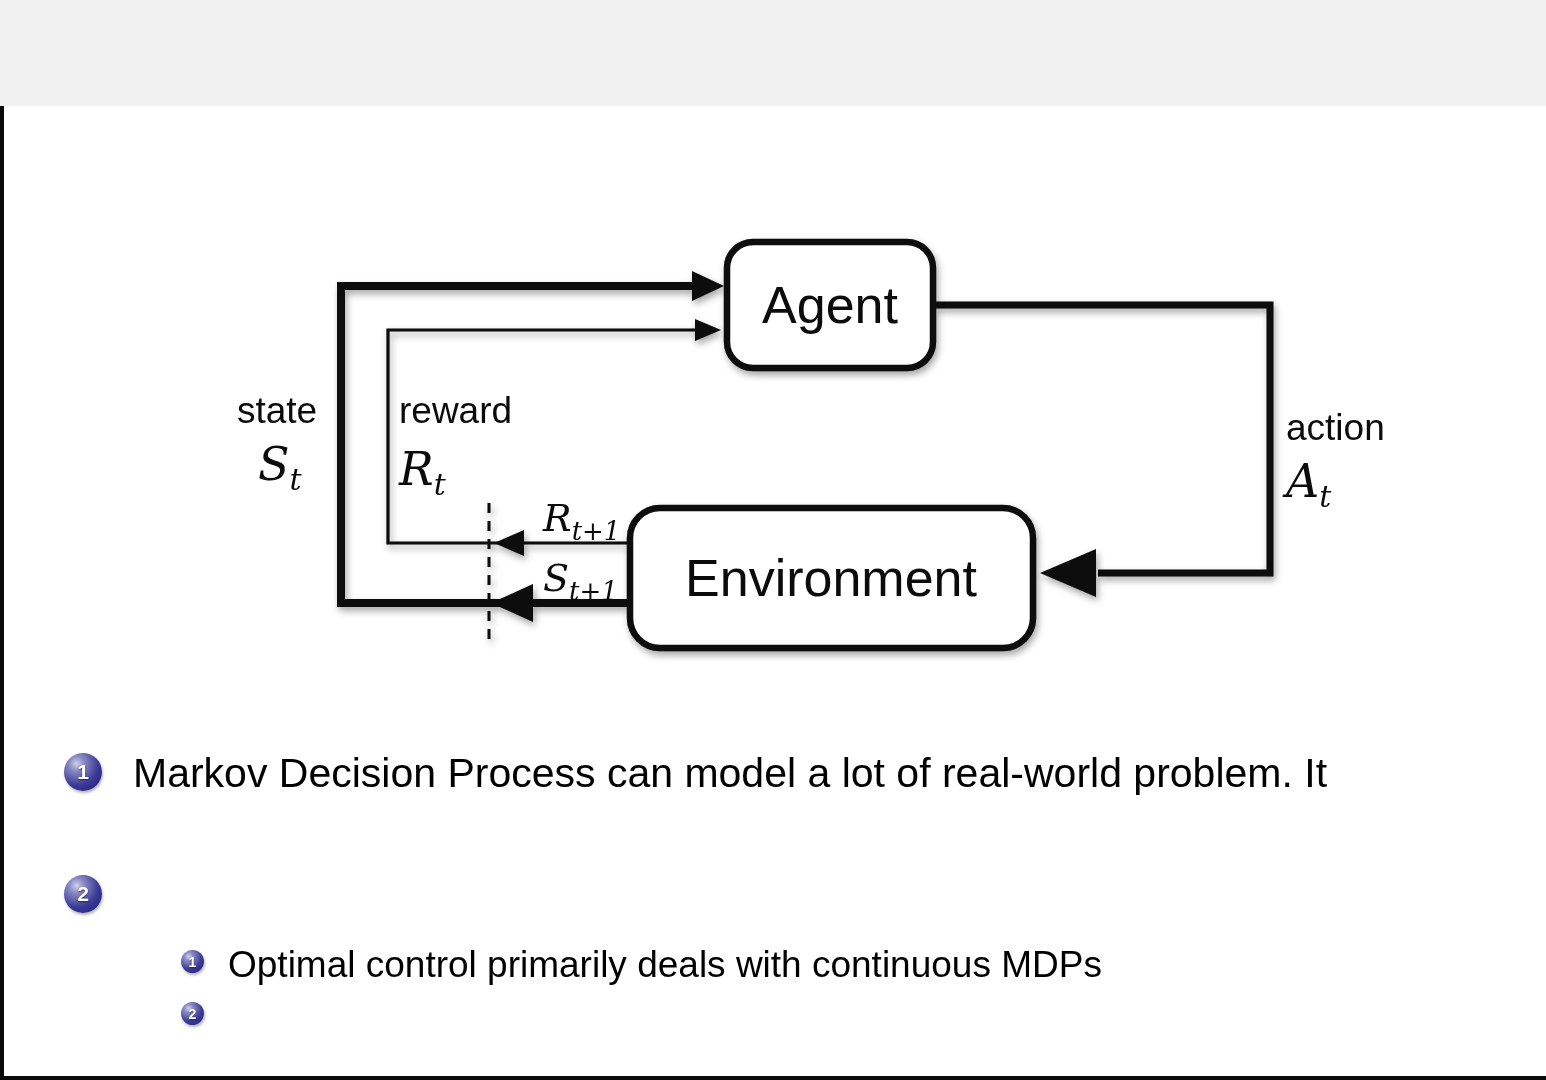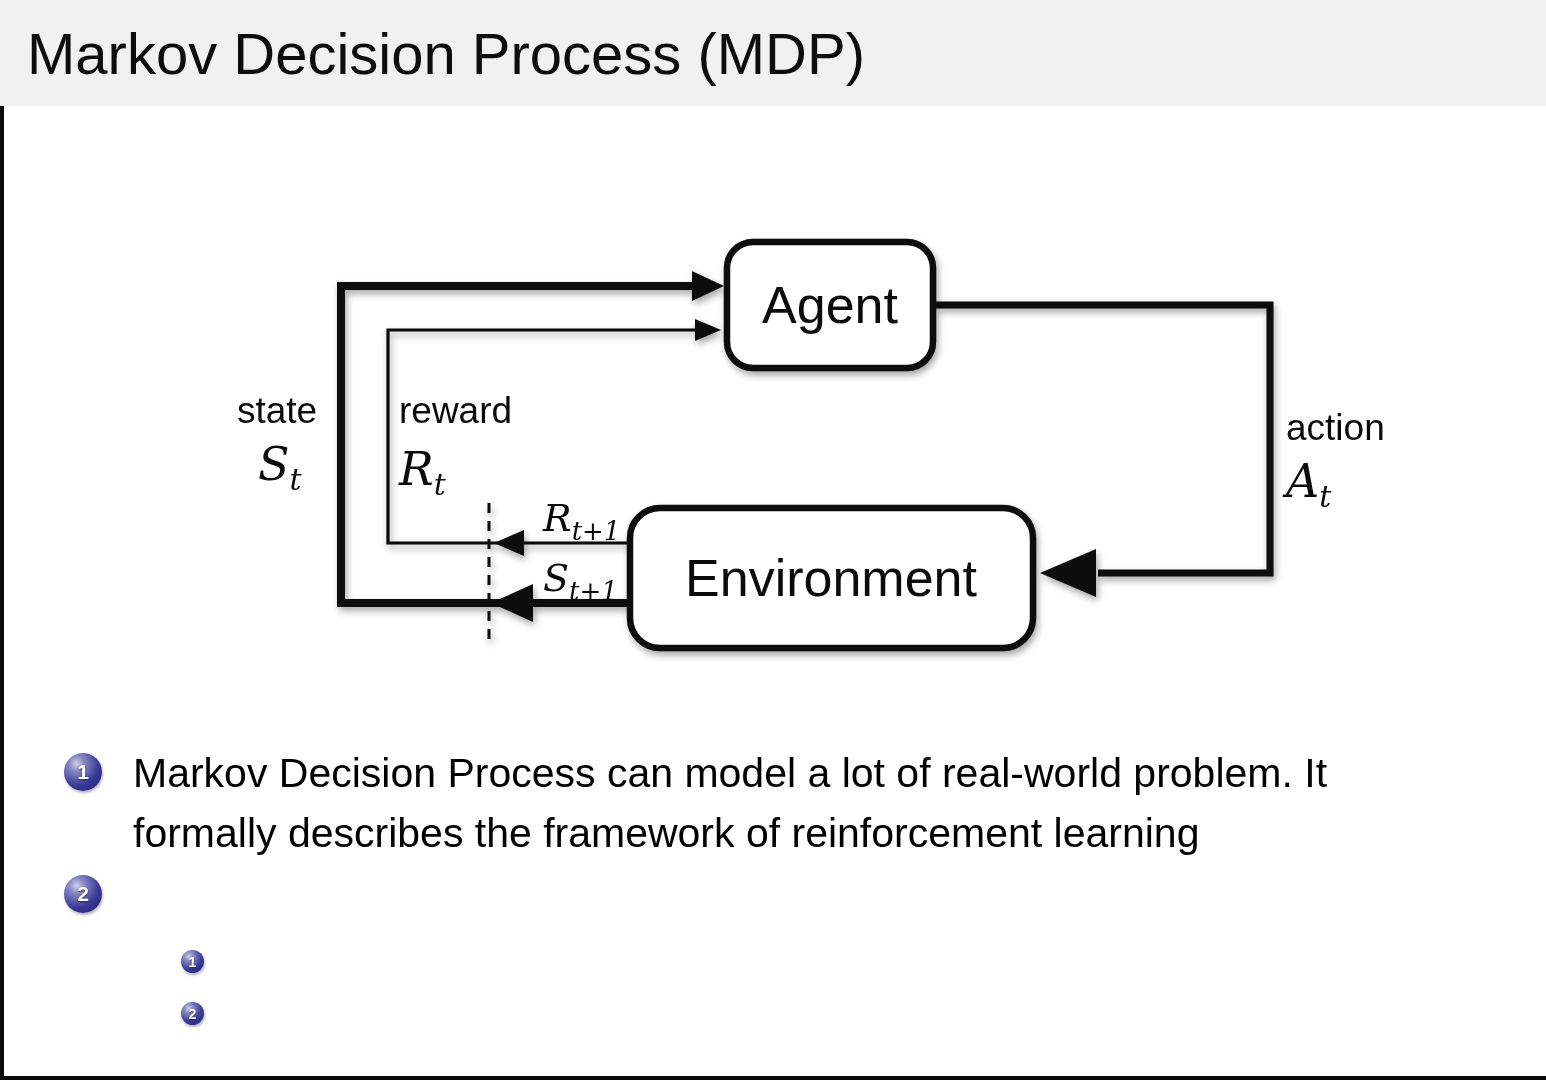--- a/index.html
+++ b/index.html
@@ -43,21 +43,20 @@
 </style>
 </head>
 <body>
 
 <div class="slide">
 
   <div class="edge-left"></div>
   <div class="edge-bottom"></div>
 
   <div class="titlebar"></div>
-  <div class="title">Markov Decision Process (MDP)</div>
 
   <svg class="diagram" width="1180" height="450" viewBox="230 230 1180 450">
     <defs>
       <filter id="soft" x="-20%" y="-20%" width="140%" height="140%">
         <feDropShadow dx="2" dy="4" stdDeviation="3.5" flood-color="#000" flood-opacity="0.35"></feDropShadow>
       </filter>
     </defs>
 
     <g filter="url(#soft)" stroke="#0b0b0b" fill="none">
 
@@ -112,27 +111,27 @@
     </text>
     <text class="diag-math" x="1286" y="497" font-size="46" text-anchor="start">
       <tspan>A</tspan><tspan dy="10" font-size="30">t</tspan>
     </text>
   </svg>
 
   <div class="ball big" style="left:64px;top:753px;">
     <span>1</span>
   </div>
   <div class="btext" style="left:133px;top:750px;">Markov Decision Process can model a lot of real-world problem. It</div>
-  <div class="btext" style="left:133px;top:810px;">formally describes the framework of reinforcement learning</div>
 
   <div class="ball big" style="left:64px;top:875px;">
     <span>2</span>
   </div>
 
   <div class="ball small" style="left:181px;top:950px;">
     <span>1</span>
   </div>
+  <div class="stext" style="left:228px;top:944px;">Optimal control primarily deals with continuous MDPs</div>
 
   <div class="ball small" style="left:181px;top:1002px;">
     <span>2</span>
   </div>
 
 </div>
 
 </body></html>

